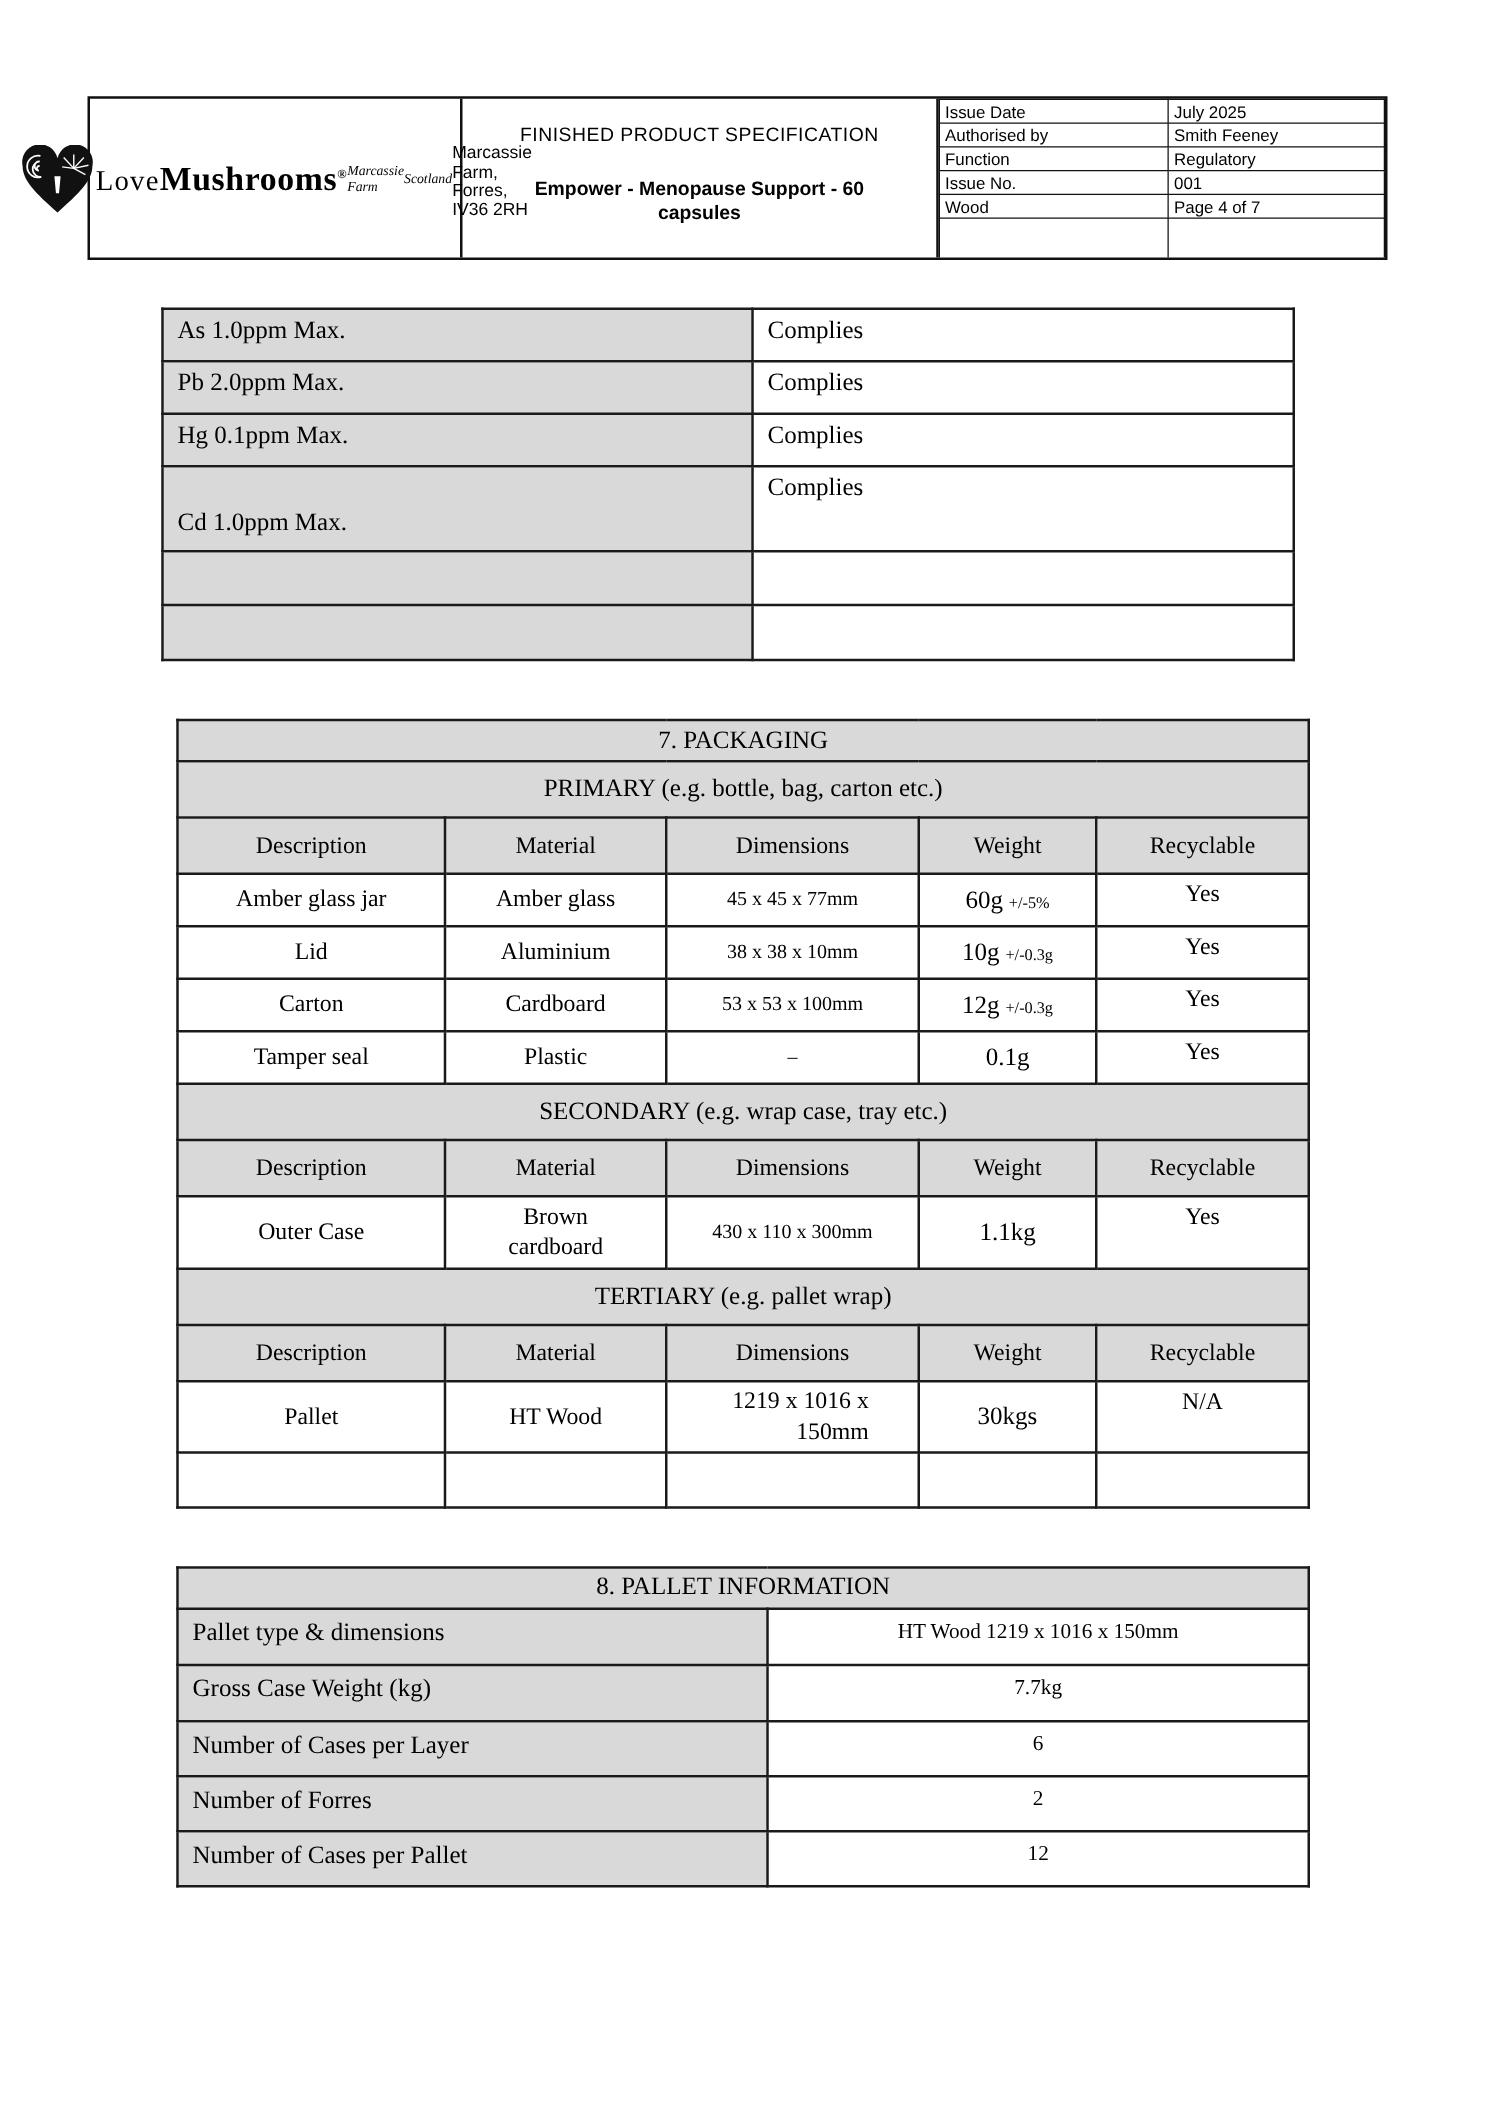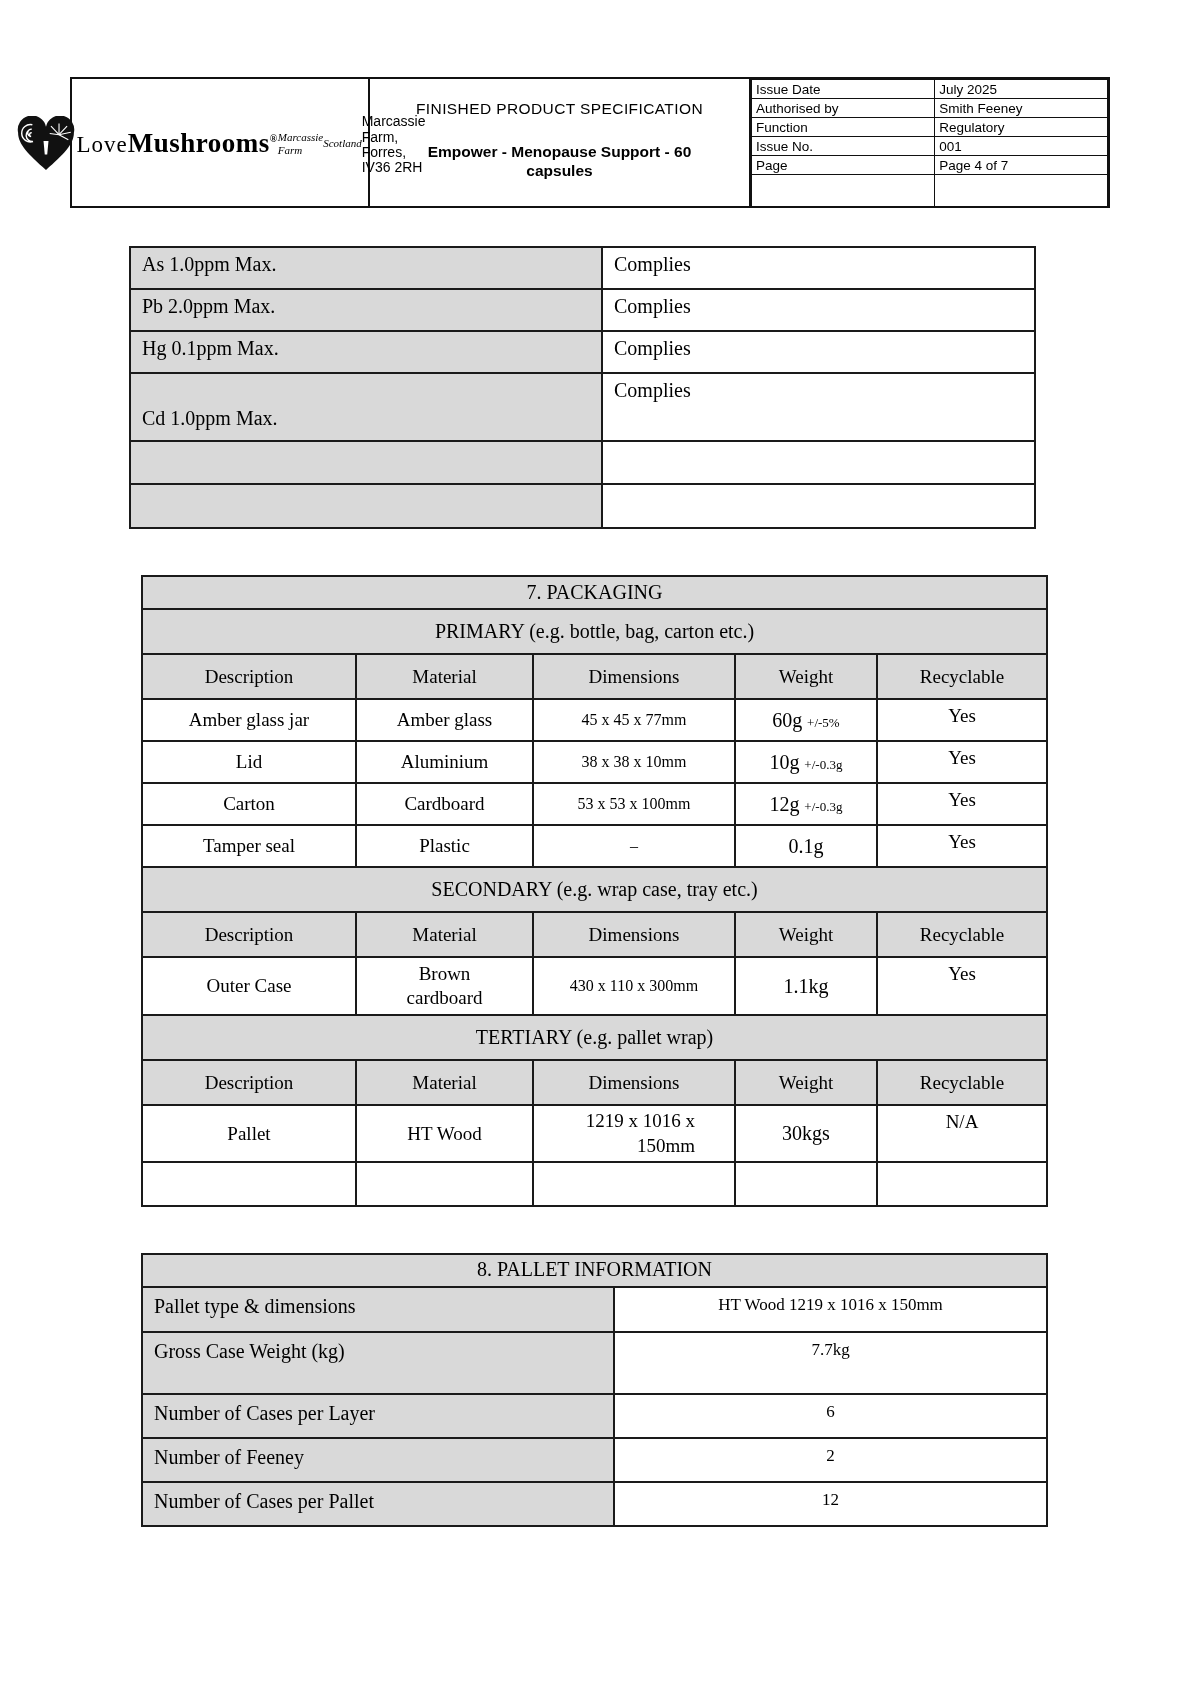--- a/index.html
+++ b/index.html
@@ -112,21 +112,21 @@
         </tr>
         <tr>
           <td>Function</td>
           <td>Regulatory</td>
         </tr>
         <tr>
           <td>Issue No.</td>
           <td>001</td>
         </tr>
         <tr>
-          <td>Page</td>
+          <td>Wood</td>
           <td>Page 4 of 7</td>
         </tr>
         <tr class="meta-filler">
           <td></td>
           <td></td>
         </tr>
       </tbody>
         </table>
     </div>
   </div>
@@ -267,30 +267,30 @@
         <col style="width:433px">
       </colgroup>
     <tbody>
         <tr style="height:33px">
       <td class="grey pal-bar bar" colspan="2">8. PALLET INFORMATION</td>
     </tr>
     <tr style="height:45px">
       <td class="grey">Pallet type &amp; dimensions</td>
       <td class="pal-val">HT Wood 1219 x 1016 x 150mm</td>
     </tr>
-    <tr style="height:62px">
+    <tr style="height:45px">
       <td class="grey">Gross Case Weight (kg)</td>
       <td class="pal-val">7.7kg</td>
     </tr>
     <tr style="height:44px">
       <td class="grey">Number of Cases per Layer</td>
       <td class="pal-val">6</td>
     </tr>
     <tr style="height:44px">
-      <td class="grey">Number of Feeney</td>
+      <td class="grey">Number of Forres</td>
       <td class="pal-val">2</td>
     </tr>
     <tr style="height:44px">
       <td class="grey">Number of Cases per Pallet</td>
       <td class="pal-val">12</td>
     </tr>
   </tbody>
     </table>
 
 </div>

